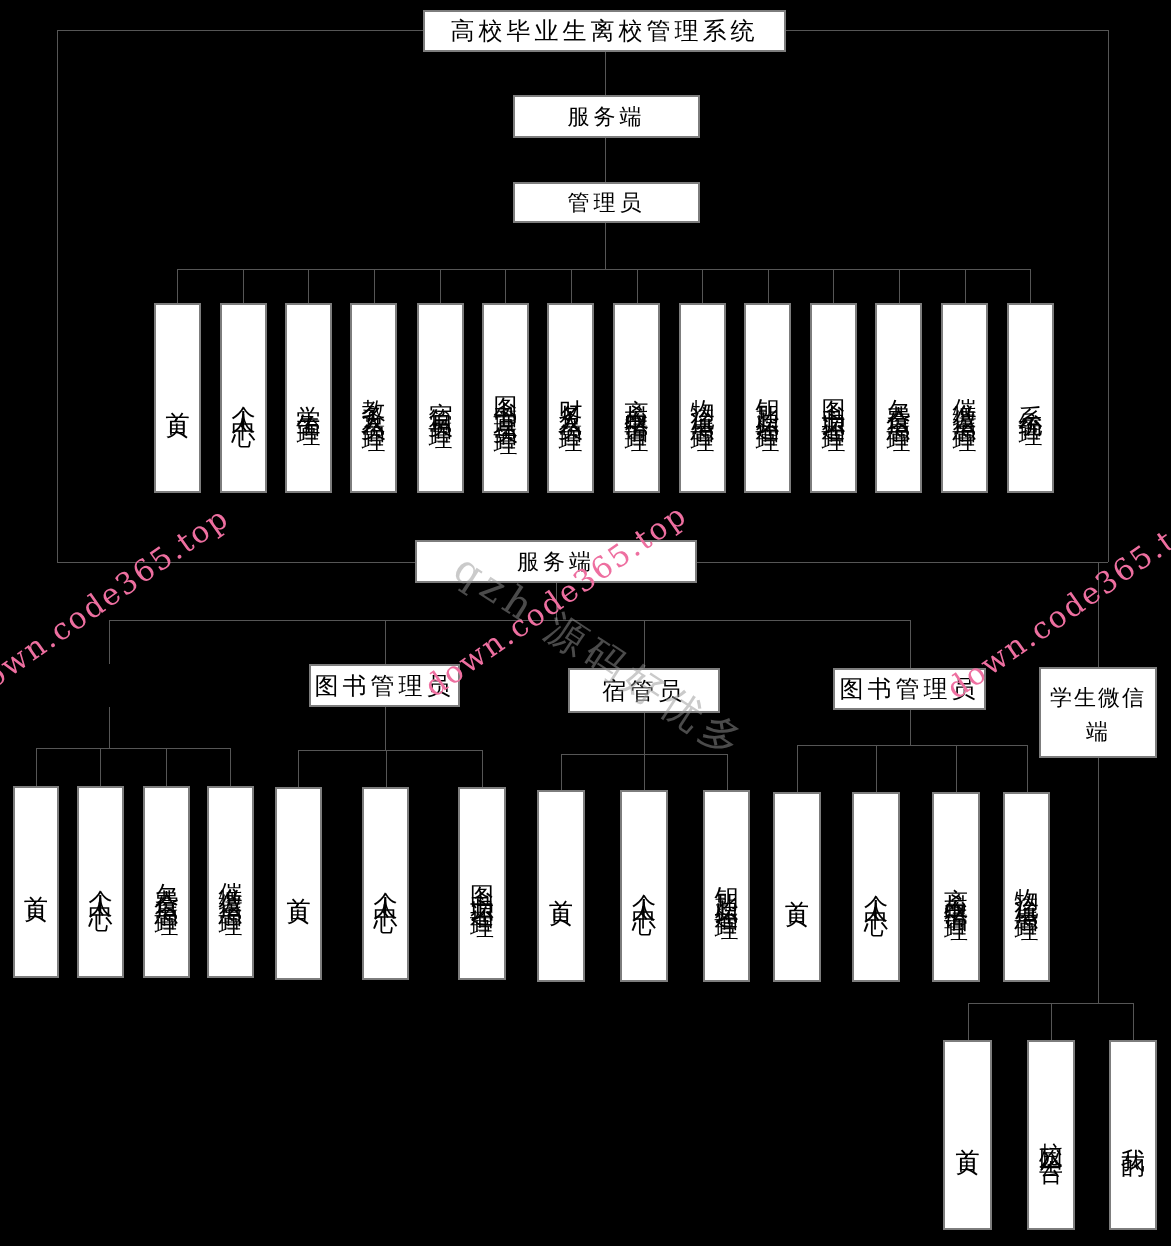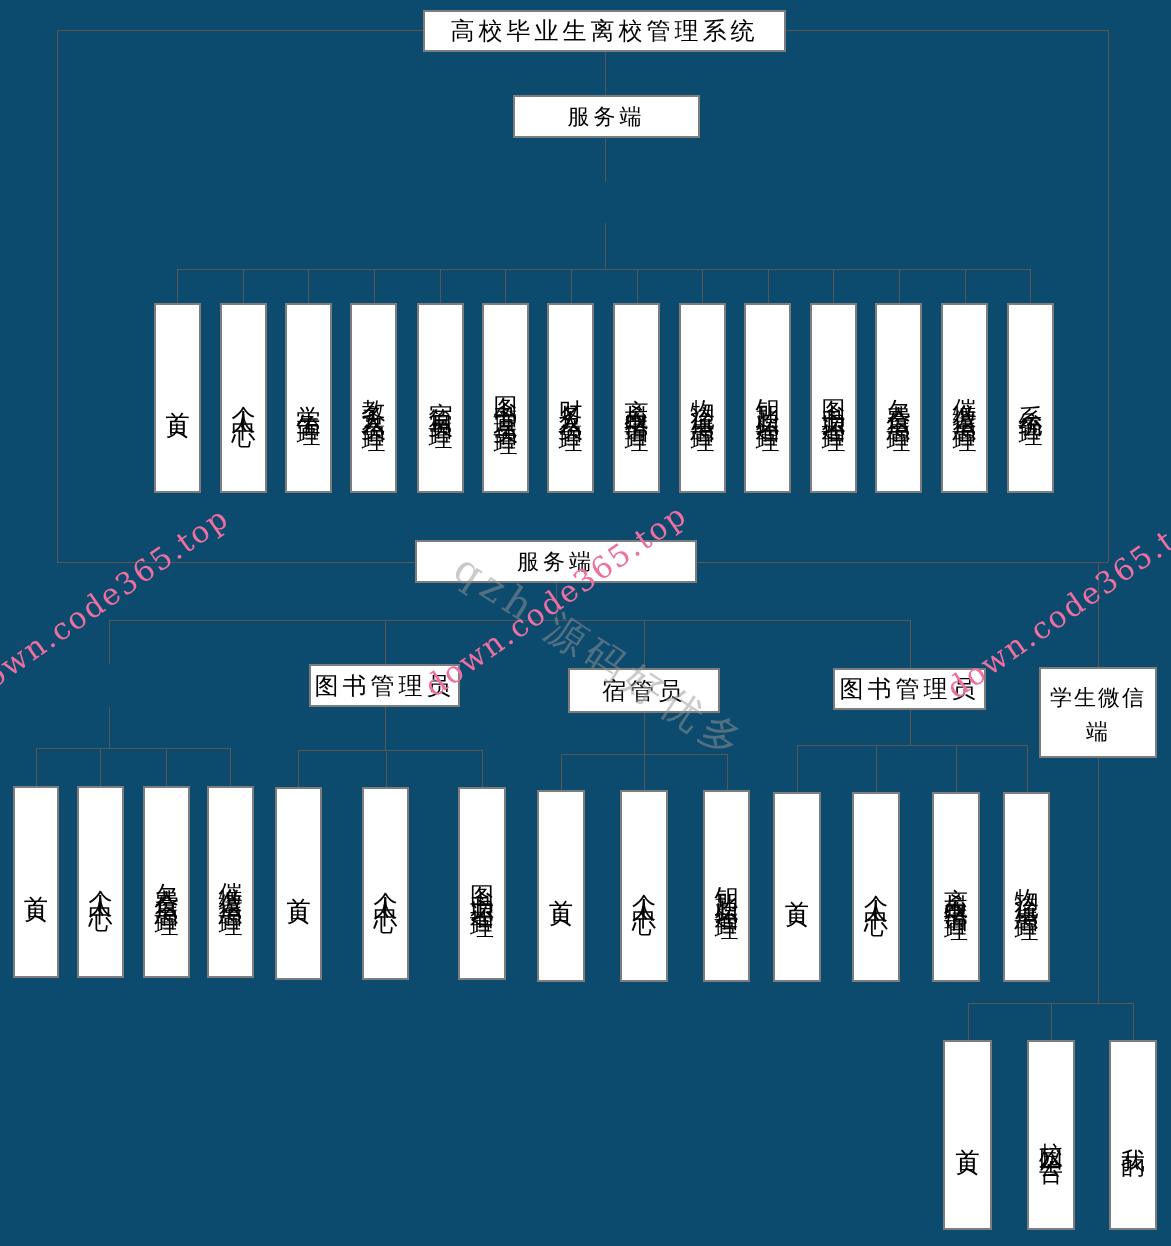--- a/index.html
+++ b/index.html
@@ -46,21 +46,21 @@
     z-index:6;
     white-space:nowrap;
     transform-origin:0 50%;
     pointer-events:none;
     font-family:"DejaVu Serif","Liberation Serif",serif;
   }
 </style>
 </head>
 <body>
 
-<div id="canvas" style="background: #0c4a6e;">
+<div id="canvas" style="background: #000000;">
     <div class="edge" style="left: 57px; top: 30px; width: 366px; height: 1px; background: rgb(86, 86, 86);"></div>
     <div class="edge" style="left: 786px; top: 30px; width: 322px; height: 1px; background: rgb(86, 86, 86);"></div>
     <div class="edge" style="left: 57px; top: 30px; width: 1px; height: 532px; background: rgb(86, 86, 86);"></div>
     <div class="edge" style="left: 1108px; top: 30px; width: 1px; height: 532px; background: rgb(86, 86, 86);"></div>
     <div class="edge" style="left: 57px; top: 562px; width: 358px; height: 1px; background: rgb(86, 86, 86);"></div>
     <div class="edge" style="left: 697px; top: 562px; width: 411px; height: 1px; background: rgb(86, 86, 86);"></div>
     <div class="edge" style="left: 1098px; top: 562px; width: 1px; height: 105px; background: rgb(86, 86, 86);"></div>
     <div class="edge" style="left: 605px; top: 52px; width: 1px; height: 43px; background: rgb(86, 86, 86);"></div>
     <div class="edge" style="left: 605px; top: 138px; width: 1px; height: 44px; background: rgb(86, 86, 86);"></div>
     <div class="edge" style="left: 605px; top: 223px; width: 1px; height: 46px; background: rgb(86, 86, 86);"></div>
@@ -107,20 +107,21 @@
     <div class="edge" style="left: 876px; top: 745px; width: 1px; height: 47px; background: rgb(86, 86, 86);"></div>
     <div class="edge" style="left: 956px; top: 745px; width: 1px; height: 47px; background: rgb(86, 86, 86);"></div>
     <div class="edge" style="left: 1027px; top: 745px; width: 1px; height: 47px; background: rgb(86, 86, 86);"></div>
     <div class="edge" style="left: 1098px; top: 758px; width: 1px; height: 245px; background: rgb(86, 86, 86);"></div>
     <div class="edge" style="left: 968px; top: 1003px; width: 165px; height: 1px; background: rgb(86, 86, 86);"></div>
     <div class="edge" style="left: 968px; top: 1003px; width: 1px; height: 37px; background: rgb(86, 86, 86);"></div>
     <div class="edge" style="left: 1051px; top: 1003px; width: 1px; height: 37px; background: rgb(86, 86, 86);"></div>
     <div class="edge" style="left: 1133px; top: 1003px; width: 1px; height: 37px; background: rgb(86, 86, 86);"></div>
     <div class="node mode-h" style="left: 423px; top: 10px; width: 363px; height: 42px; font-size: 24px; border-color: rgb(125, 125, 125); color: rgb(0, 0, 0);">高校毕业生离校管理系统</div>
     <div class="node mode-h" style="left: 513px; top: 95px; width: 187px; height: 43px; font-size: 22px; border-color: rgb(125, 125, 125); color: rgb(0, 0, 0);">服务端</div>
+    <div class="node mode-h" style="left: 513px; top: 182px; width: 187px; height: 41px; font-size: 22px; border-color: rgb(125, 125, 125); color: rgb(0, 0, 0);">管理员</div>
     <div class="node mode-v" style="left: 154px; top: 303px; width: 47px; height: 190px; font-size: 24px; border-color: rgb(125, 125, 125); color: rgb(0, 0, 0);">首页</div>
     <div class="node mode-v" style="left: 220px; top: 303px; width: 47px; height: 190px; font-size: 24px; border-color: rgb(125, 125, 125); color: rgb(0, 0, 0);">个人中心</div>
     <div class="node mode-v" style="left: 285px; top: 303px; width: 47px; height: 190px; font-size: 24px; border-color: rgb(125, 125, 125); color: rgb(0, 0, 0);">学生管理</div>
     <div class="node mode-v" style="left: 350px; top: 303px; width: 47px; height: 190px; font-size: 24px; border-color: rgb(125, 125, 125); color: rgb(0, 0, 0);">教务人员管理</div>
     <div class="node mode-v" style="left: 417px; top: 303px; width: 47px; height: 190px; font-size: 24px; border-color: rgb(125, 125, 125); color: rgb(0, 0, 0);">宿管员管理</div>
     <div class="node mode-v" style="left: 482px; top: 303px; width: 47px; height: 190px; font-size: 24px; border-color: rgb(125, 125, 125); color: rgb(0, 0, 0);">图书管理员管理</div>
     <div class="node mode-v" style="left: 547px; top: 303px; width: 47px; height: 190px; font-size: 24px; border-color: rgb(125, 125, 125); color: rgb(0, 0, 0);">财务人员管理</div>
     <div class="node mode-v" style="left: 613px; top: 303px; width: 47px; height: 190px; font-size: 24px; border-color: rgb(125, 125, 125); color: rgb(0, 0, 0);">离校申请管理</div>
     <div class="node mode-v" style="left: 679px; top: 303px; width: 47px; height: 190px; font-size: 24px; border-color: rgb(125, 125, 125); color: rgb(0, 0, 0);">物流信息管理</div>
     <div class="node mode-v" style="left: 744px; top: 303px; width: 47px; height: 190px; font-size: 24px; border-color: rgb(125, 125, 125); color: rgb(0, 0, 0);">钥匙归还管理</div>

